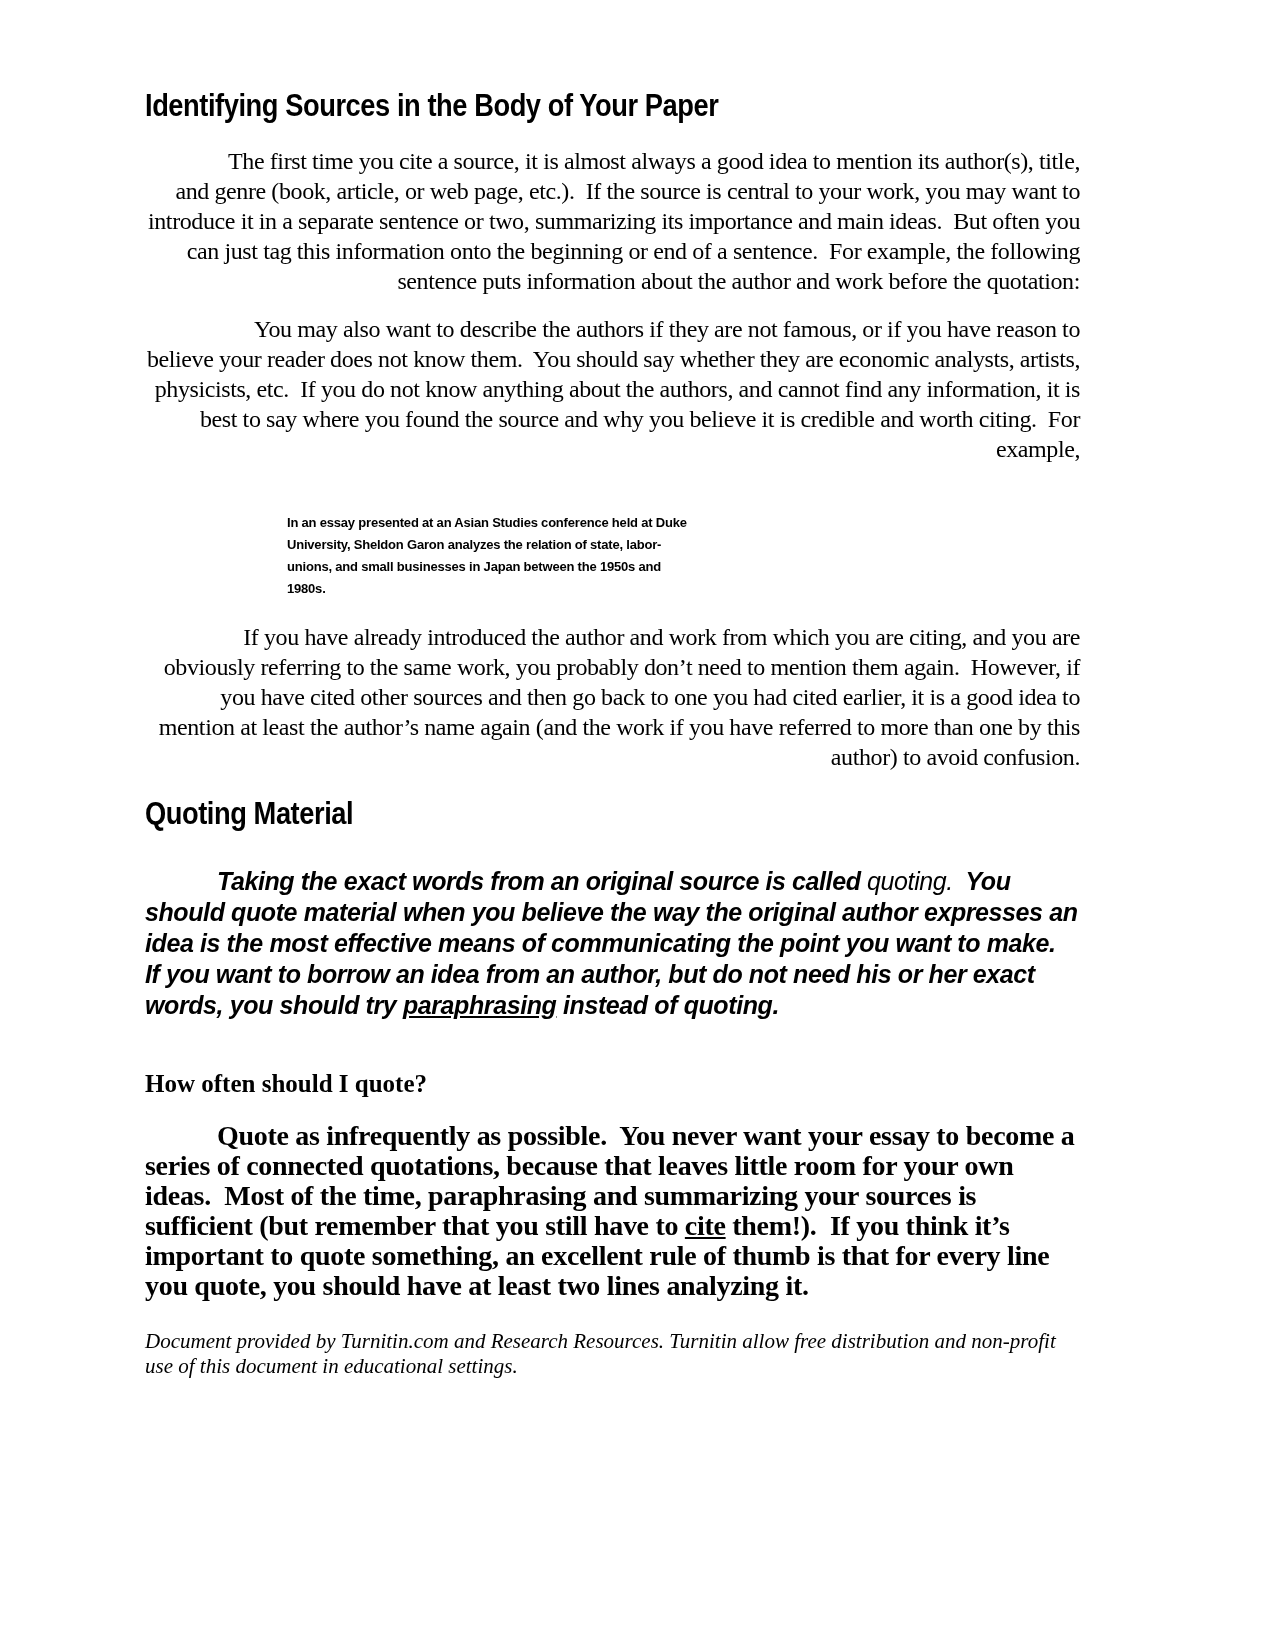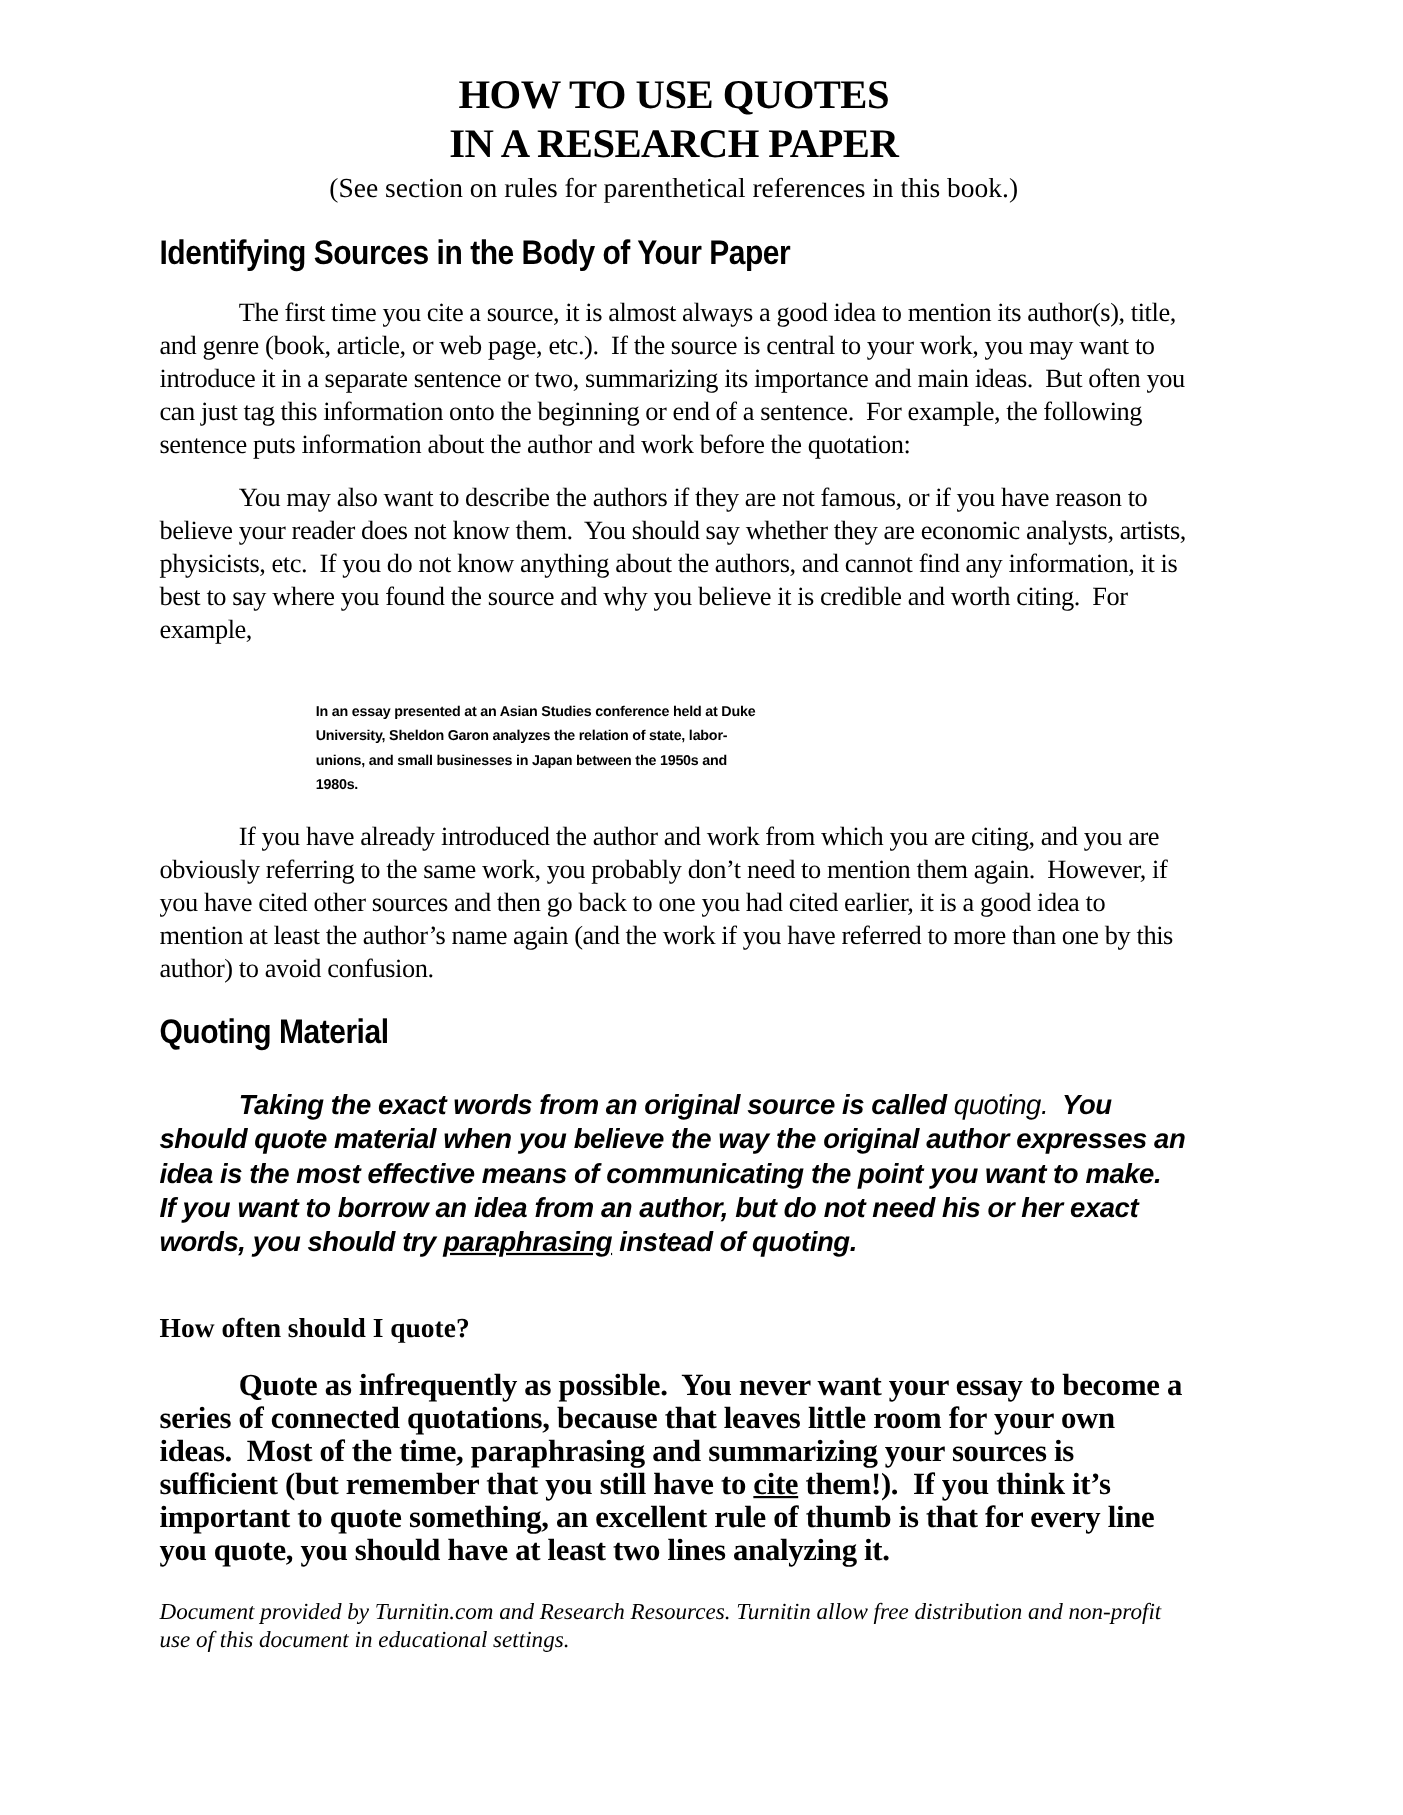--- a/index.html
+++ b/index.html
@@ -48,20 +48,21 @@
     white-space: nowrap;
   }
   .serif-para {
     font-family: "Liberation Serif", serif;
     font-size: 24px;
     line-height: 30px;
     letter-spacing: -0.4px;
     text-indent: 72px;
     white-space: pre-wrap;
     margin: 22px 0 0 0;
+    text-align: right;
   }
   .bq-serif {
     font-family: "Liberation Serif", serif;
     font-size: 21px;
     line-height: 29px;
     letter-spacing: -0.4px;
     margin: 20px 0 0 142px;
     white-space: pre-wrap;
   }
   .bq-sans {
@@ -117,25 +118,20 @@
   }
   .mt-para3 { }
   .mt-p2 { margin-top: 18px; }
 </style>
 </head>
 <body>
 
 <div class="page">
   <div class="content">
 
-    <div class="title-block">
-      <div class="title-line">HOW TO USE QUOTES</div>
-      <div class="title-line">IN A RESEARCH PAPER</div>
-      <div class="subtitle">(See section on rules for parenthetical references in this book.)</div>
-    </div>
 
     <div class="h-sans">Identifying Sources in the Body of Your Paper</div>
 
     <p class="serif-para"><span>The first time you cite a source, it is almost always a good idea to mention its author(s), title, and genre (book, article, or web page, etc.).  If the source is central to your work, you may want to introduce it in a separate sentence or two, summarizing its importance and main ideas.  But often you can just tag this information onto the beginning or end of a sentence.  For example, the following sentence puts information about the author and work before the quotation:</span></p>
 
 
     <p class="serif-para mt-p2"><span>You may also want to describe the authors if they are not famous, or if you have reason to believe your reader does not know them.  You should say whether they are economic analysts, artists, physicists, etc.  If you do not know anything about the authors, and cannot find any information, it is best to say where you found the source and why you believe it is credible and worth citing.  For example,</span></p>
 
     <div class="bq-sans"><span>In an essay presented at an Asian Studies conference held at Duke
 University, Sheldon Garon analyzes the relation of state, labor-

